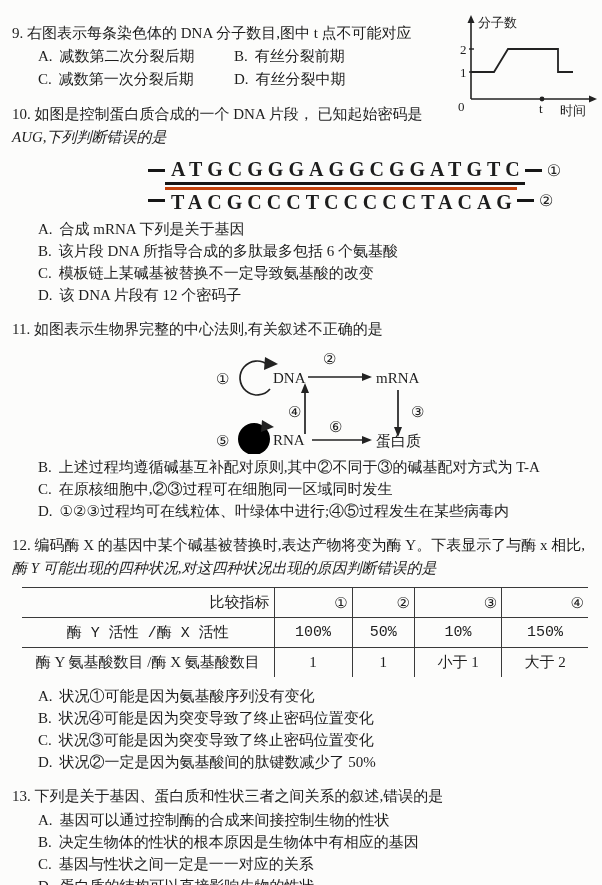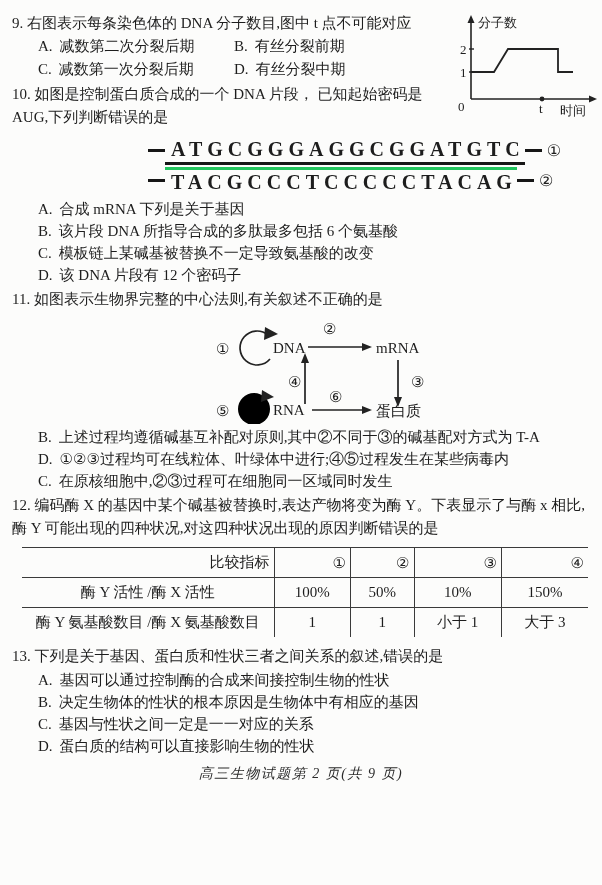--- a/index.html
+++ b/index.html
@@ -5,21 +5,21 @@
   * { margin: 0; padding: 0; box-sizing: border-box; }
   html, body { background: #fcfcfb; }
   body {
     width: 602px; height: 885px; overflow: hidden;
     font-family: "Liberation Serif", "DejaVu Serif", serif;
     color: #1d1d1d;
   }
   .sheet { position: relative; width: 602px; height: 885px; padding: 10px 12px 0 12px; font-size: 15px; }
 
   .stem { line-height: 23px; }
-  .stem-cont { line-height: 23px; }
+  .stem-cont { line-height: 23px; font-style: italic; }
   .opt { line-height: 22px; padding-left: 26px; }
   .lbl { margin-right: 7px; }
 
   
   .opts2 {
     display: grid; grid-template-columns: 196px auto;
     padding-left: 26px; line-height: 23px; width: 430px;
   }
 
   
@@ -27,40 +27,40 @@
   .q9chart text { font-size: 13px; fill: #1d1d1d; }
   .q9chart .axis, .q9chart .curve { stroke: #222; fill: none; }
 
   
   .dna { margin: 9px 0 5px 136px; width: 340px; }
   .dna-row { display: flex; align-items: center; height: 25px; }
   .dna-row.r2 { margin-top: 5px; }
   .dash { width: 17px; height: 3px; background: #161616; flex: none; }
   .seq { font-weight: bold; font-size: 20px; letter-spacing: 5px; padding: 1px 0 1px 6px; white-space: nowrap; }
   .seq.t { border-bottom: 3px solid #161616; }
-  .seq.b { border-top: 3px solid #22c55e; }
+  .seq.b { border-top: 3px solid #c2410c; }
   .circ { font-size: 16px; margin-left: 5px; }
 
   
   .dogma { display: block; margin: 3px 0 2px 192px; }
   .dogma text { font-size: 15px; fill: #1d1d1d; }
   .dogma .num { font-size: 15px; }
   .dogma line, .dogma path { stroke: #222; stroke-width: 1.7; fill: none; }
   .dogma polygon { fill: #222; }
   .dogma .dashed { stroke-dasharray: 4 3.5; }
 
   
   .etable { border-collapse: collapse; margin: 7px 0 8px 10px; width: 566px; }
   .etable td { text-align: center; padding: 5px 4px; font-size: 15px; }
   .etable td + td { border-left: 1.4px solid #3a3a3a; }
   .etable tr.h td { border-top: 1.4px solid #3a3a3a; border-bottom: 1.4px solid #3a3a3a; text-align: right; }
-  .etable tr.r1 td { border-bottom: 1.4px solid #3a3a3a; }
+  .etable tr.r1 td { border-bottom: 1.4px solid #3a3a3a; font-family: Liberation Mono, monospace; }
   .etable td.c0 { width: 252px; }
 
-  .q-block { margin-top: 2px; }
+  .q-block { margin-top: 12px; }
   .opt-group { margin-top: 1px; }
 
   .footer { text-align: center; margin-top: 8px; font-size: 14px; font-style: italic; letter-spacing: 1.5px; color: #2a2a2a; }
 </style>
 </head>
 <body>
 
 <div class="sheet">
 
   <svg class="q9chart" width="144" height="106" viewBox="0 0 144 106">
@@ -146,22 +146,22 @@
       <text x="69" y="101">RNA</text>
 
       <text class="num" x="125" y="88">⑥</text>
       <line x1="108" y1="96" x2="158" y2="96"></line>
       <polygon points="158,92 168,96 158,100"></polygon>
       <text x="172" y="102">蛋白质</text>
     </svg>
 
     <div class="opt-group">
       <p class="opt"><span class="lbl">B.</span><span>上述过程均遵循碱基互补配对原则,其中②不同于③的碱基配对方式为 T-A</span></p>
+      <p class="opt"><span class="lbl">C.</span><span>在原核细胞中,②③过程可在细胞同一区域同时发生</span></p>
       <p class="opt"><span class="lbl">D.</span><span>①②③过程均可在线粒体、叶绿体中进行;④⑤过程发生在某些病毒内</span></p>
-      <p class="opt"><span class="lbl">C.</span><span>在原核细胞中,②③过程可在细胞同一区域同时发生</span></p>
     </div>
   </section>
 
   <section class="q-block">
     <p class="stem">12. 编码酶 X 的基因中某个碱基被替换时,表达产物将变为酶 Y。下表显示了与酶 x 相比,</p>
     <p class="stem-cont">酶 Y 可能出现的四种状况,对这四种状况出现的原因判断错误的是</p>
 
     <table class="etable">
       <tbody>
         <tr class="h">
@@ -176,25 +176,31 @@
           <td>100%</td>
           <td>50%</td>
           <td>10%</td>
           <td>150%</td>
         </tr>
         <tr class="r2">
           <td class="c0">酶 Y 氨基酸数目 /酶 X 氨基酸数目</td>
           <td>1</td>
           <td>1</td>
           <td>小于 1</td>
-          <td>大于 3</td>
+          <td>大于 2</td>
         </tr>
       </tbody>
     </table>
 
+    <div class="opt-group">
+      <p class="opt"><span class="lbl">A.</span><span>状况①可能是因为氨基酸序列没有变化</span></p>
+      <p class="opt"><span class="lbl">B.</span><span>状况④可能是因为突变导致了终止密码位置变化</span></p>
+      <p class="opt"><span class="lbl">C.</span><span>状况③可能是因为突变导致了终止密码位置变化</span></p>
+      <p class="opt"><span class="lbl">D.</span><span>状况②一定是因为氨基酸间的肽键数减少了 50%</span></p>
+    </div>
   </section>
 
   <section class="q-block">
     <p class="stem">13. 下列是关于基因、蛋白质和性状三者之间关系的叙述,错误的是</p>
     <div class="opt-group">
       <p class="opt"><span class="lbl">A.</span><span>基因可以通过控制酶的合成来间接控制生物的性状</span></p>
       <p class="opt"><span class="lbl">B.</span><span>决定生物体的性状的根本原因是生物体中有相应的基因</span></p>
       <p class="opt"><span class="lbl">C.</span><span>基因与性状之间一定是一一对应的关系</span></p>
       <p class="opt"><span class="lbl">D.</span><span>蛋白质的结构可以直接影响生物的性状</span></p>
     </div>

